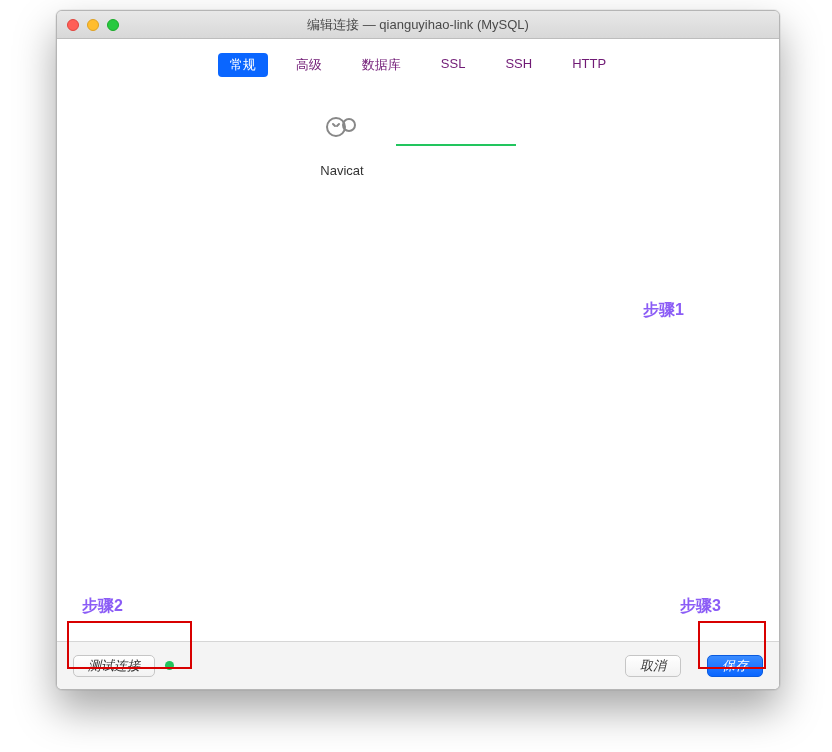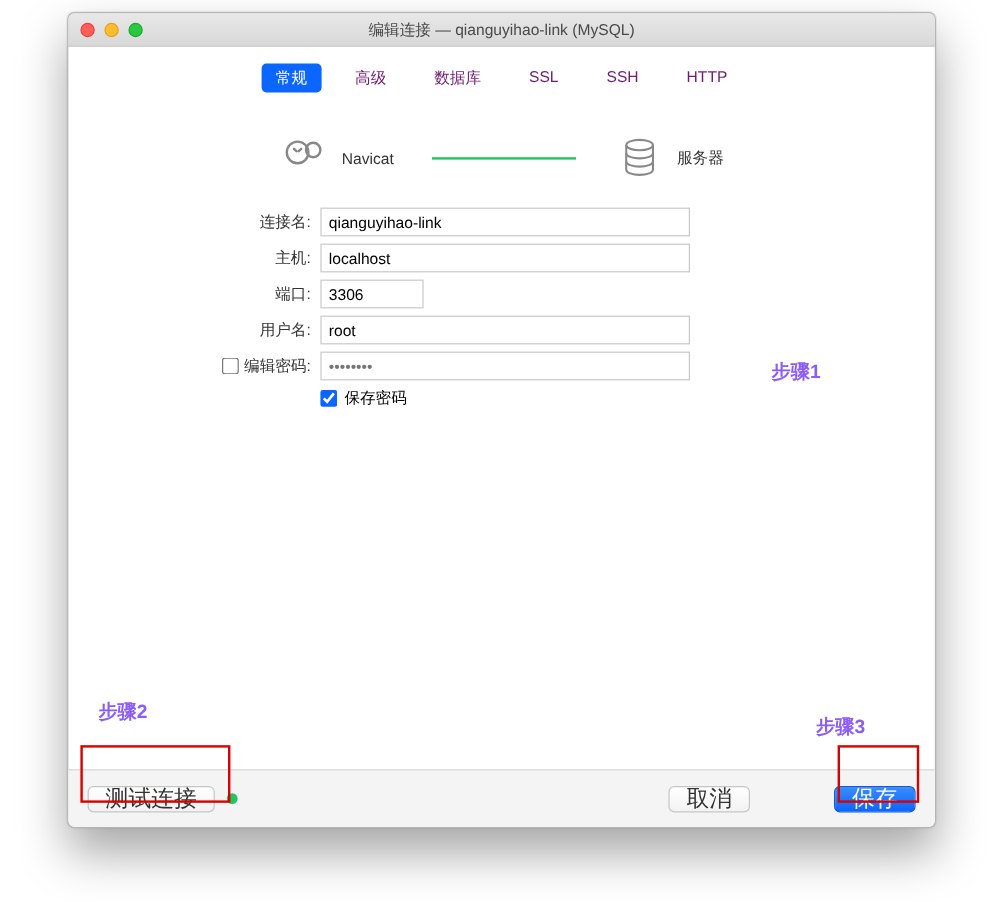--- a/index.html
+++ b/index.html
@@ -70,21 +70,21 @@
       background: #0a66ff;
       color: #fff;
     }
     .diagram {
       display: flex;
       justify-content: center;
       align-items: center;
       gap: 32px;
       padding: 30px 0 10px 0;
     }
-    .diag-col { display: flex; align-items: center; gap: 10px; }
+    .diag-col { display: flex; flex-direction: column; align-items: center; gap: 10px; }
     .diag-label { font-size: 13px; color: #333; }
     .connector { width: 120px; height: 2px; background: #22c55e; }
     .icon-slot { width: 42px; height: 42px; display:flex; align-items:center; justify-content:center; }
     .form {
       padding: 10px 0 0 0;
     }
     .row {
       display: flex;
       align-items: center;
       margin-bottom: 6px;
@@ -129,34 +129,34 @@
       height: 48px;
       border-top: 1px solid #d6d6d6;
       background: #f4f4f4;
       display: flex;
       align-items: center;
       padding: 0 16px;
     }
     .btn {
       height: 22px;
       padding: 0 14px;
-      font-size: 19px;
+      font-size: 13px;
       border-radius: 5px;
       border: 1px solid #c6c6c6;
       background: linear-gradient(#fff,#f2f2f2);
       color: #333;
       cursor: pointer;
       display: inline-flex;
       align-items: center;
+      font-style: italic;
     }
     .btn.primary {
       background: linear-gradient(#3b8cff,#0a66ff);
       border: 1px solid #0a5be0;
       color: #fff;
-      margin-left: 44px;
     }
     .status-dot {
       width:9px; height:9px; border-radius:50%;
       background:#22c55e;
       margin-left:10px;
     }
     .footer-right { margin-left:auto; display:flex; gap:26px; }
     .annot {
       position: absolute;
       color: #8b5cf6;
@@ -199,72 +199,32 @@
         <div class="icon-slot">
           <svg viewBox="0 0 42 42" width="42" height="42" fill="none" stroke="#888" stroke-width="2">
             <circle cx="15" cy="16" r="9"></circle>
             <circle cx="28" cy="14" r="6"></circle>
             <path d="M12 13 l2 2 M18 13 l-2 2" stroke-linecap="round"></path>
           </svg>
         </div>
         <div class="diag-label">Navicat</div>
       </div>
       <div class="connector"></div>
-      <div class="diag-col">
-        <div class="icon-slot">
-          <svg viewBox="0 0 42 42" width="36" height="42" fill="none" stroke="#888" stroke-width="2">
-            <ellipse cx="21" cy="8" rx="13" ry="5"></ellipse>
-            <path d="M8 8 v24 a13 5 0 0 0 26 0 V8"></path>
-            <path d="M8 16 a13 5 0 0 0 26 0"></path>
-            <path d="M8 24 a13 5 0 0 0 26 0"></path>
-          </svg>
-        </div>
-        <div class="diag-label">服务器</div>
-      </div>
-    </div>
-
-    <div class="form">
-      <div class="row">
-        <div class="label">连接名:</div>
-        <input type="text" class="w-wide" value="qianguyihao-link" style="">
-      </div>
-      <div class="row">
-        <div class="label">主机:</div>
-        <input type="text" class="w-wide" value="localhost" style="">
-      </div>
-      <div class="row">
-        <div class="label">端口:</div>
-        <input type="text" class="w-short" value="3306" style="">
-      </div>
-      <div class="row">
-        <div class="label">用户名:</div>
-        <input type="text" class="w-wide" value="root" style="">
-      </div>
-      <div class="row">
-        <div class="label checklabel">
-          <input type="checkbox" style="">
-          <span>编辑密码:</span>
-        </div>
-        <input type="password" class="w-wide" readonly="" placeholder="••••••••" style="">
-      </div>
-      <div class="save-pass-row">
-        <input type="checkbox" checked="" style="">
-        <span>保存密码</span>
-      </div>
-    </div>
+    </div>
+
 
     <div class="footer">
       <button class="btn">测试连接</button>
       <div class="status-dot"></div>
       <div class="footer-right">
         <button class="btn">取消</button>
         <button class="btn primary">保存</button>
       </div>
     </div>
 
   </div>
 </div>
 
 <div class="annot" style="left:643px; top:300px;">步骤1</div>
-<div class="annot" style="left:82px; top:583px;">步骤2</div>
+<div class="annot" style="left:82px; top:596px;">步骤2</div>
 <div class="annot" style="left:680px; top:596px;">步骤3</div>
 <div class="annot-box" style="left:67px; top:621px; width:125px; height:48px;"></div>
 <div class="annot-box" style="left:698px; top:621px; width:68px; height:48px;"></div>
 
 </body></html>

